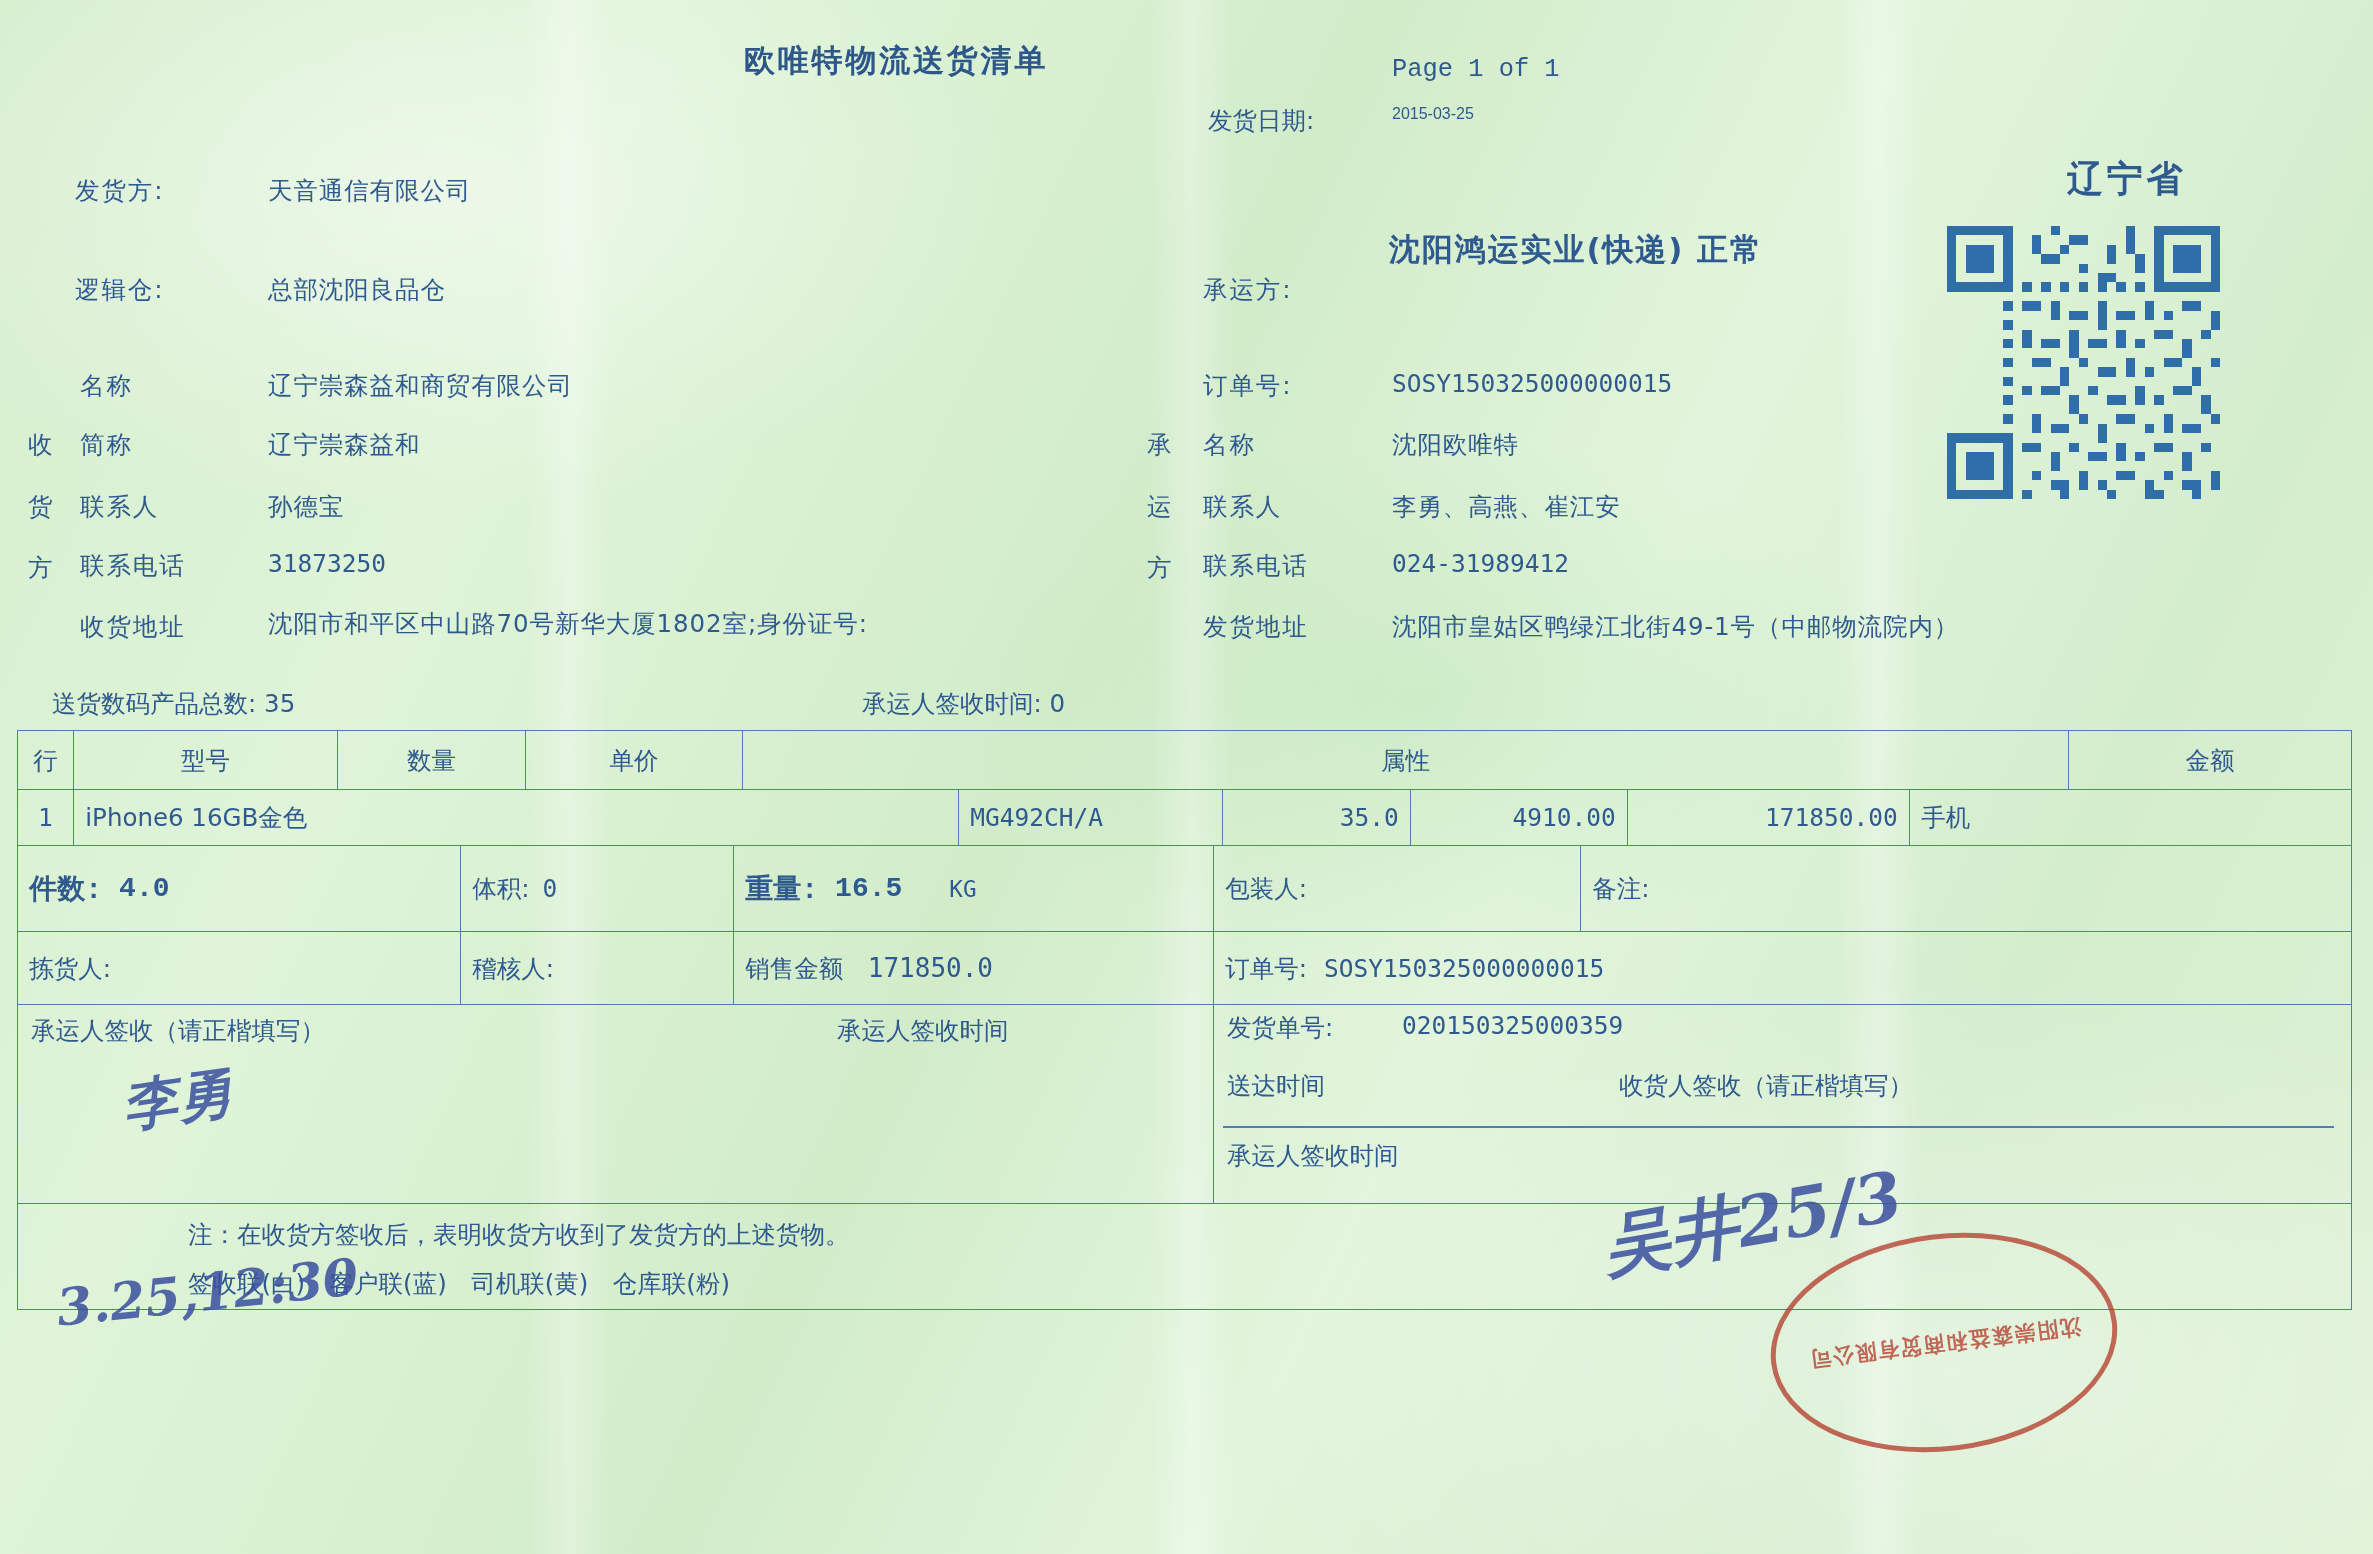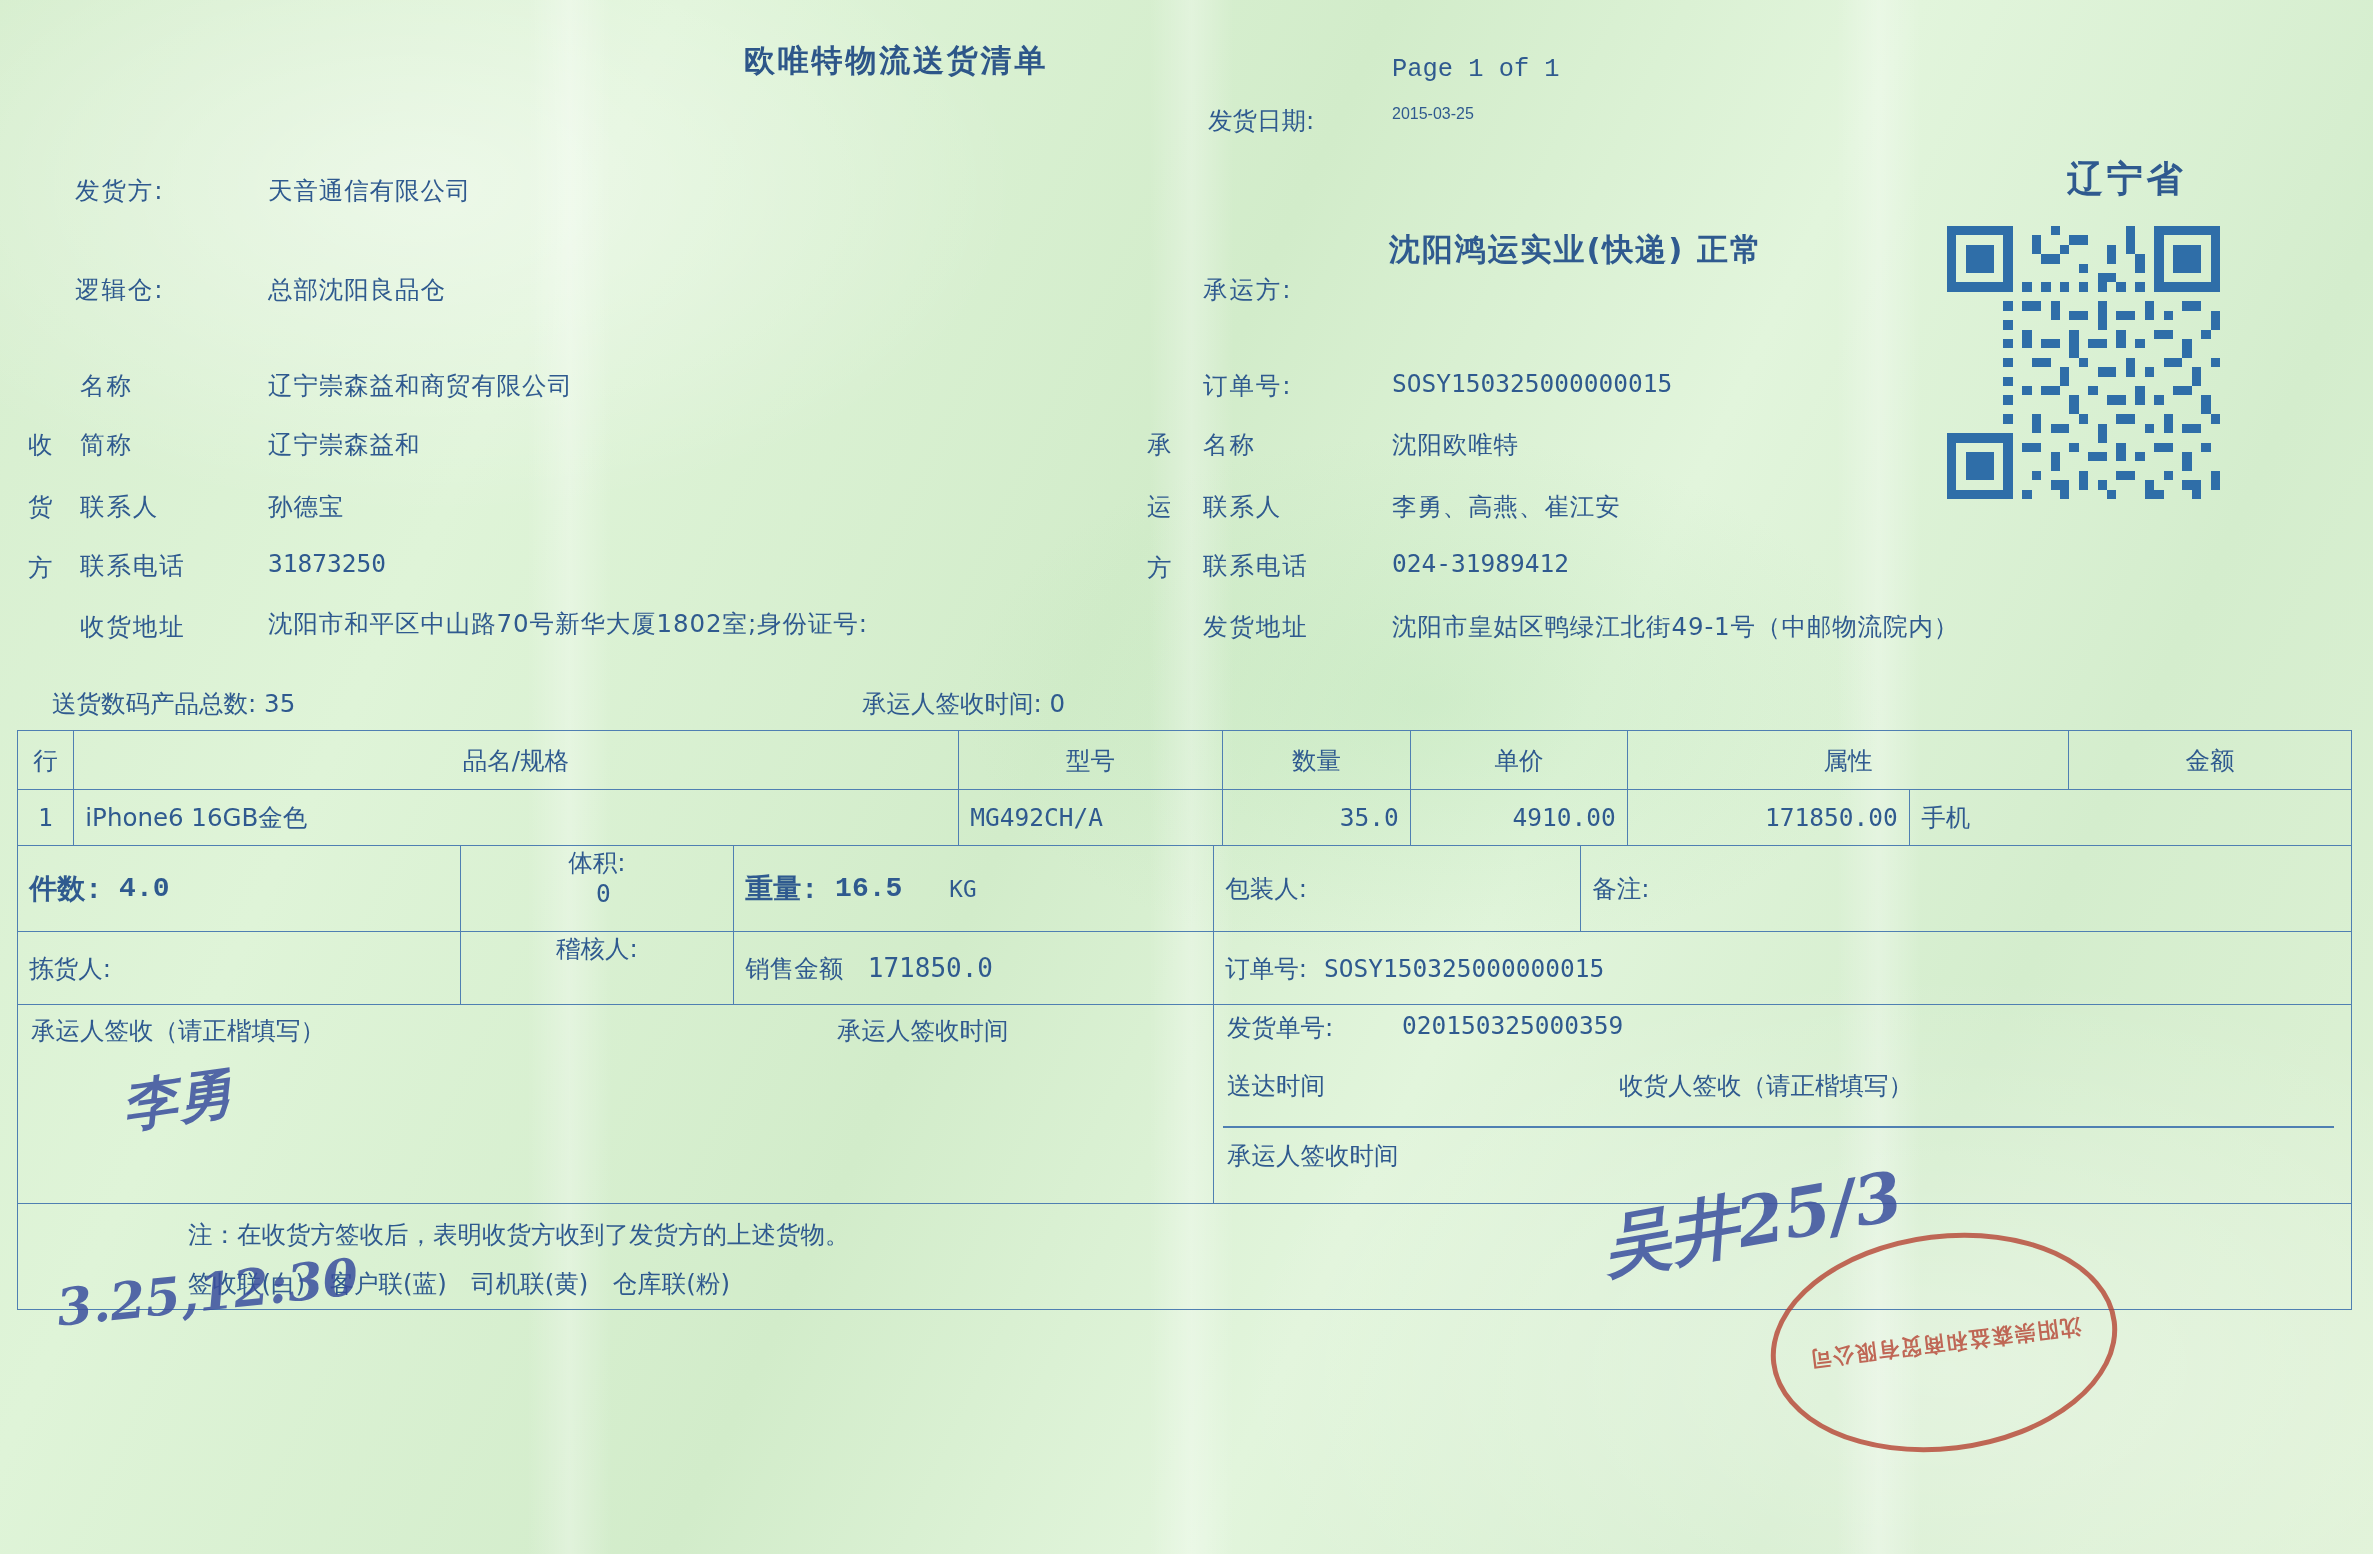--- a/index.html
+++ b/index.html
@@ -85,21 +85,21 @@
   .w-price{width:217px;}
   .w-amt{width:282px;}
   .w-attr{width:auto;flex:1;}
 
   .row.big{height:85px;border-bottom:1.9px solid #4f7fb2;}
   .row.mid{height:72px;border-bottom:1.9px solid #4f7fb2;justify-content:flex-end;}
   .row.sign{height:198px;border-bottom:1.9px solid #4f7fb2;}
   .row.note{height:105px;}
 
   .b1{width:443px;}
-  .b2{width:273px;flex-direction:column;}
+  .b2{width:273px;}
   .b3{width:480px;}
   .b4{width:367px;}
   .b5{flex:1;}
 
   .s1{width:1196px;position:relative;}
   .s2{flex:1;position:relative;}
 
   .sub{position:absolute;font-size:24.5px;}
   .bigfont{font-size:28px;font-weight:bold;font-family:Liberation Mono, monospace;}
 
@@ -309,21 +309,20 @@
   </div>
   <div class="tot2 cn">
     <span>承运人签收时间:</span>
     <span>0</span>
   </div>
 
   <div class="tbl">
 
     <div class="row hdr">
       <div class="cell c-center w-row cn">行</div>
-      <div class="cell c-center w-name cn">品名/规格</div>
       <div class="cell c-center w-model cn">型号</div>
       <div class="cell c-center w-qty cn">数量</div>
       <div class="cell c-center w-price cn">单价</div>
       <div class="cell c-center w-attr cn">属性</div>
       <div class="cell c-center w-amt cn">金额</div>
     </div>
 
     <div class="row item">
       <div class="cell c-center w-row mono">1</div>
       <div class="cell w-name cn">iPhone6 16GB金色</div>

